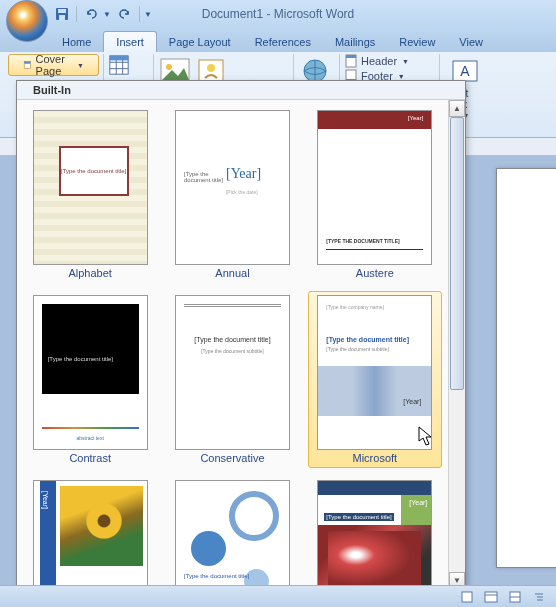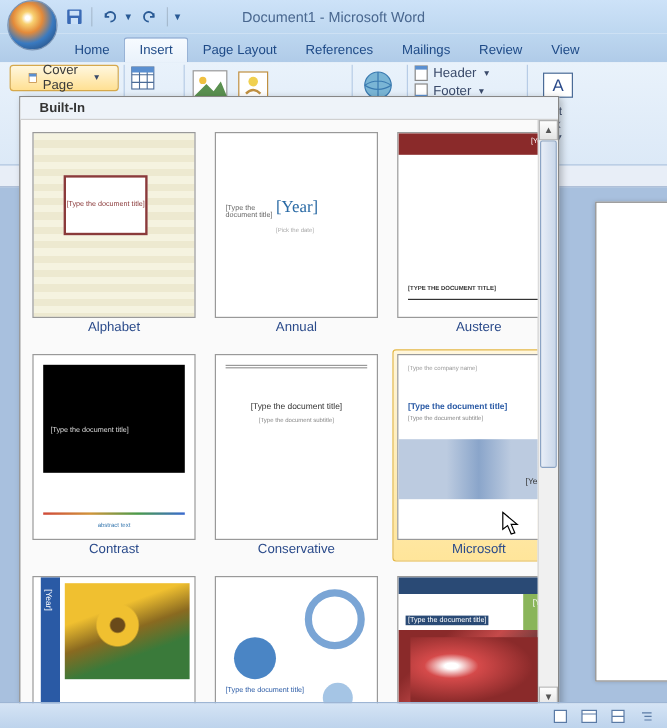--- a/index.html
+++ b/index.html
@@ -30,21 +30,21 @@
 .big-btn svg { width:30px; height:30px; }
 .dd-arrow { font-size: 7px; color:#3a4a6a; margin-left:2px;}
 
 
 .gallery { position: absolute; top: 80px; left: 16px; width: 450px; height: 510px; background: #fafafa; border: 1px solid #868686; box-shadow: 2px 2px 6px rgba(0,0,0,0.25); display:flex; flex-direction:column;}
 .gallery-head { font-size: 11px; font-weight: bold; padding: 3px 16px; background: #eef3f9; color:#333; border-bottom:1px solid #d0d0d0;}
 .gallery-body { flex:1; display:flex; overflow:hidden;}
 .gallery-grid { flex:1; display: grid; grid-template-columns: repeat(3, 1fr); gap: 8px 8px; padding: 6px; overflow:hidden; align-content:start;}
 .thumb-cell { display:flex; flex-direction:column; align-items:center; gap:2px; padding:3px; border:1px solid transparent; border-radius:3px;}
 .thumb-cell.hover { background: linear-gradient(#fff6dc, #ffe59a); border: 1px solid #e5b845; }
-.thumb { width: 136px; height: 155px; background: #fff; border: 1px solid #999; position: relative; overflow:hidden;padding-left:48px; }
+.thumb { width: 115px; height: 155px; background: #fff; border: 1px solid #999; position: relative; overflow:hidden;padding-left:48px; }
 .thumb-label { font-size: 11px; color: #2a4a8a; text-align:left;}
 .scrollbar { width: 17px; background: #f0f0f0; border-left: 1px solid #d0d0d0; display:flex; flex-direction:column;}
 .sb-btn { height:17px; background: linear-gradient(#fdfdfd,#e4e4e4); border:1px solid #b0b0b0; font-size:8px; display:flex;align-items:center;justify-content:center; color:#555;}
 .sb-track { flex:1; background:#f0f0f0; position:relative;}
 .sb-thumb { position:absolute; top:0; left:1px; right:1px; height:60%; background:linear-gradient(90deg,#e8eef7,#c9d7ea); border:1px solid #8aa3c4; border-radius:2px;}
 
 
 .doc-bg { position:absolute; top:138px; left:0; right:0; bottom:22px; background:#a8c0de; }
 .ruler { height:18px; background:#e8eef7; border-bottom:1px solid #b0c0d8;}
 .doc-page { position:absolute; top:30px; right:-20px; width:80px; height:400px; background:#fff; border:1px solid #888; box-shadow:0 0 4px rgba(0,0,0,0.2);}

